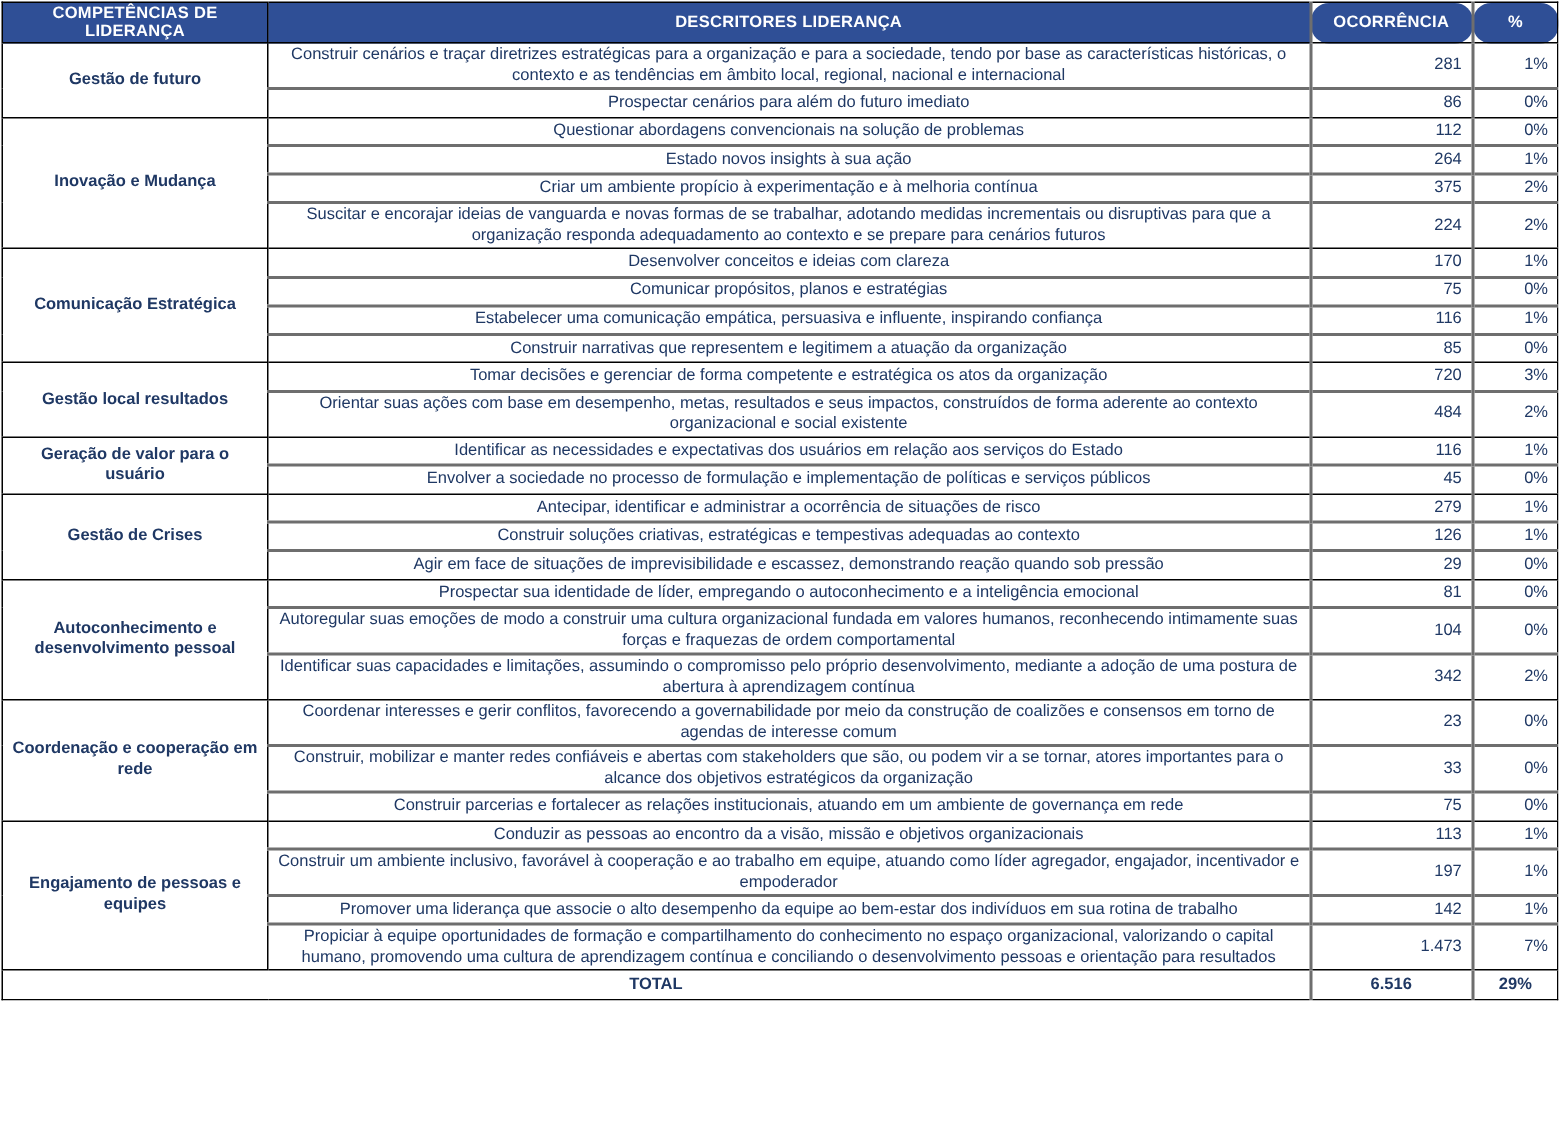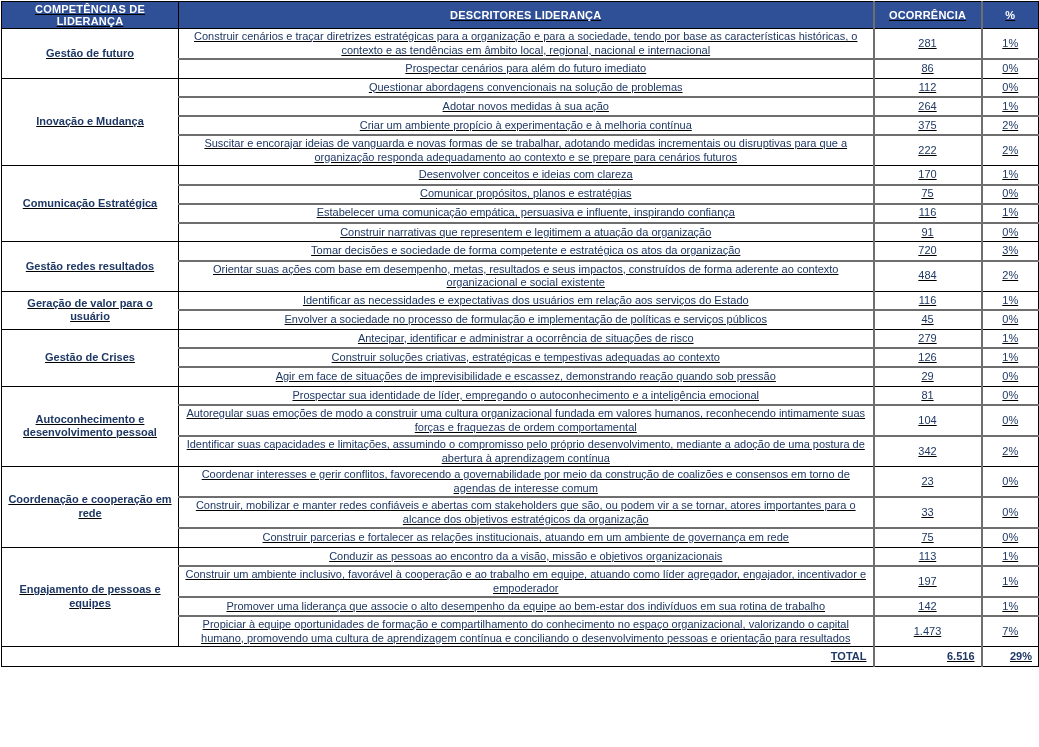--- a/index.html
+++ b/index.html
@@ -13,21 +13,20 @@
   * { box-sizing: border-box; }
   html, body {
     margin: 0;
     padding: 0;
     background: #FFFFFF;
     font-family: "Liberation Sans", "DejaVu Sans", sans-serif;
   }
   .sheet {
     width: 900px;
     padding: 1px 1px 0 1px;
-    text-decoration: underline;
   }
   table.competency-table {
     border-collapse: collapse;
     table-layout: fixed;
     width: 1037px;
     border: 1px solid var(--grid-black);
   }
   col.c1 { width: 177px; }
   col.c2 { width: 695px; }
   col.c3 { width: 108px; }
@@ -39,50 +38,50 @@
     font-size: 11px;
     font-weight: bold;
     text-align: center;
     vertical-align: middle;
     height: 18px;
     padding: 1px 4px;
     border-bottom: 1px solid var(--grid-black);
     letter-spacing: 0.2px;
   }
   th.h-comp { border-right: 1px solid var(--grid-black); }
-  th.h-occ, th.h-pct { border-left: 2px solid var(--grid-gray); }
+  th.h-occ, th.h-pct { border-left: 2px solid var(--grid-gray); border-radius: 12px; }
 
   td {
     font-size: 11px;
     color: var(--body-text);
     text-align: center;
     vertical-align: middle;
     padding: 1px 6px;
     height: 19px;
     line-height: 13.5px;
   }
   td.competency {
     font-weight: bold;
     border-right: 1px solid var(--grid-black);
     padding: 1px 4px;
   }
   td.descriptor, td.occurrence, td.percent {
     border-top: 2px solid var(--grid-gray);
   }
   td.occurrence, td.percent {
     border-left: 2px solid var(--grid-gray);
+    text-align: right;
   }
   tr.group-start td {
     border-top: 1px solid var(--grid-black);
   }
   tfoot td {
     border-top: 1px solid var(--grid-black);
     font-weight: bold;
     height: 20px;
-    text-align: right;
   }
   tfoot td.total-occurrence, tfoot td.total-percent {
     border-left: 2px solid var(--grid-gray);
   }
 </style>
 </head>
 <body>
 
 <div class="sheet">
   <table class="competency-table">
@@ -112,58 +111,58 @@
           <td class="occurrence">86</td>
           <td class="percent">0%</td>
         </tr>
         <tr class="group-start">
           <td class="competency" rowspan="4">Inovação e Mudança</td>
           <td class="descriptor">Questionar abordagens convencionais na solução de problemas</td>
           <td class="occurrence">112</td>
           <td class="percent">0%</td>
         </tr>
         <tr>
-          <td class="descriptor">Adotar novos medidas à sua ação</td>
+          <td class="descriptor">Estado novos insights à sua ação</td>
           <td class="occurrence">264</td>
           <td class="percent">1%</td>
         </tr>
         <tr>
           <td class="descriptor">Criar um ambiente propício à experimentação e à melhoria contínua</td>
           <td class="occurrence">375</td>
           <td class="percent">2%</td>
         </tr>
         <tr>
           <td class="descriptor">Suscitar e encorajar ideias de vanguarda e novas formas de se trabalhar,  adotando medidas incrementais ou disruptivas para que a organização  responda adequadamento ao contexto e se prepare  para cenários futuros</td>
-          <td class="occurrence">222</td>
+          <td class="occurrence">224</td>
           <td class="percent">2%</td>
         </tr>
         <tr class="group-start">
           <td class="competency" rowspan="4">Comunicação Estratégica</td>
           <td class="descriptor">Desenvolver conceitos e ideias com clareza</td>
           <td class="occurrence">170</td>
           <td class="percent">1%</td>
         </tr>
         <tr>
           <td class="descriptor">Comunicar propósitos, planos e estratégias</td>
           <td class="occurrence">75</td>
           <td class="percent">0%</td>
         </tr>
         <tr>
           <td class="descriptor">Estabelecer uma comunicação empática, persuasiva e influente, inspirando confiança</td>
           <td class="occurrence">116</td>
           <td class="percent">1%</td>
         </tr>
         <tr>
           <td class="descriptor">Construir narrativas que representem e legitimem a atuação da organização</td>
-          <td class="occurrence">91</td>
-          <td class="percent">0%</td>
-        </tr>
-        <tr class="group-start">
-          <td class="competency" rowspan="2">Gestão redes resultados</td>
-          <td class="descriptor">Tomar decisões e sociedade de forma competente e estratégica os atos da organização</td>
+          <td class="occurrence">85</td>
+          <td class="percent">0%</td>
+        </tr>
+        <tr class="group-start">
+          <td class="competency" rowspan="2">Gestão local resultados</td>
+          <td class="descriptor">Tomar decisões e gerenciar de forma competente e estratégica os atos da organização</td>
           <td class="occurrence">720</td>
           <td class="percent">3%</td>
         </tr>
         <tr>
           <td class="descriptor">Orientar suas ações com base em desempenho, metas, resultados e seus impactos, construídos de forma aderente ao contexto organizacional e social existente</td>
           <td class="occurrence">484</td>
           <td class="percent">2%</td>
         </tr>
         <tr class="group-start">
           <td class="competency" rowspan="2">Geração de valor para o usuário</td>

